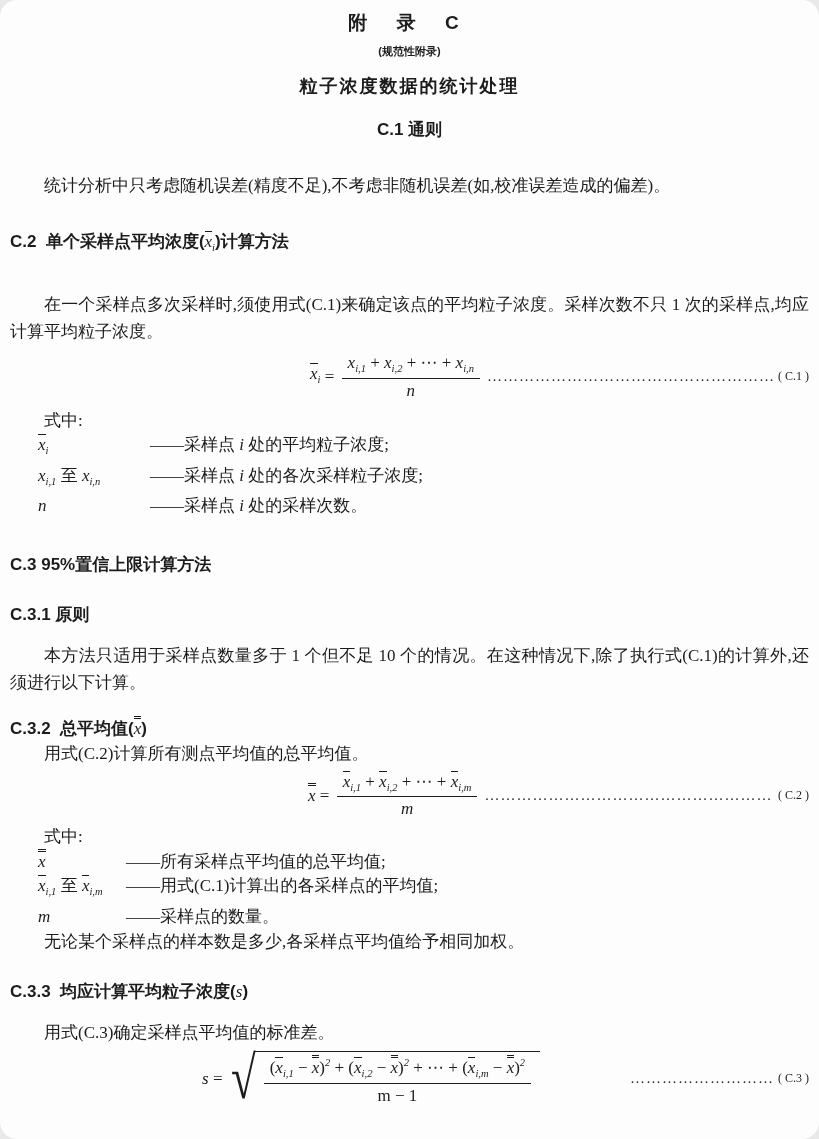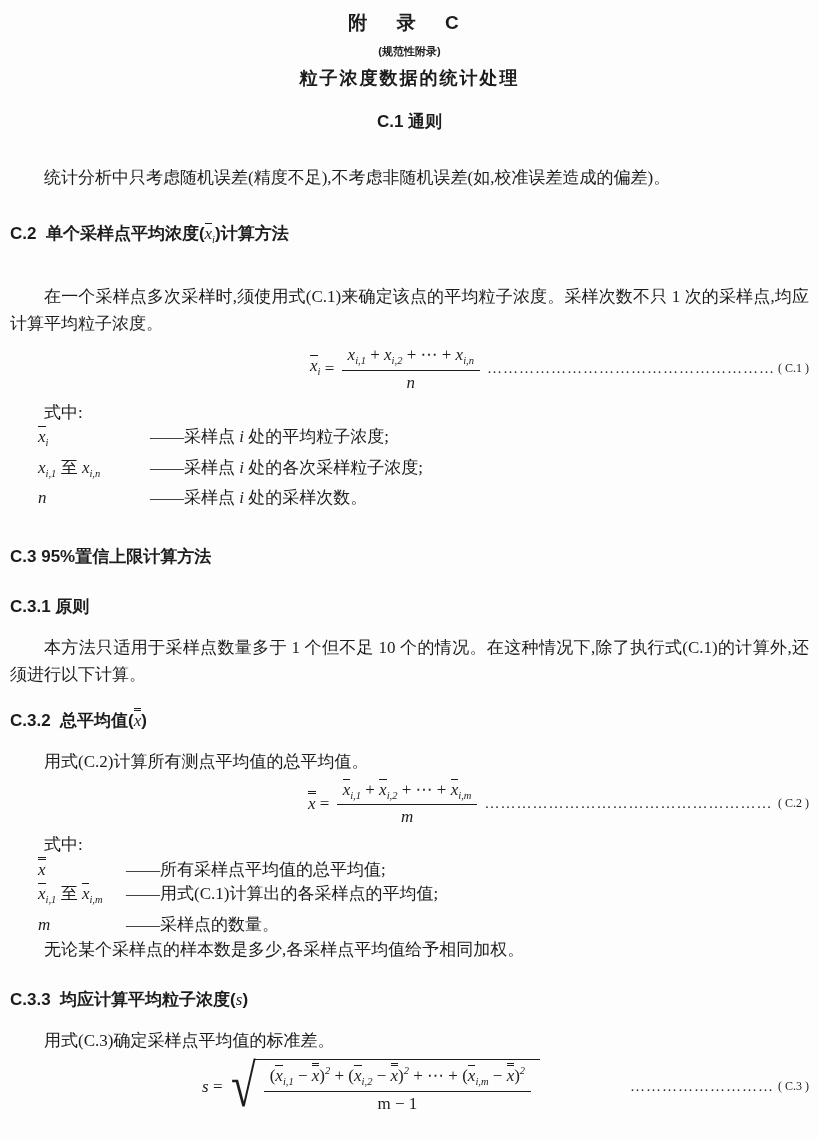--- a/index.html
+++ b/index.html
@@ -1,27 +1,27 @@
 <!DOCTYPE html>
 <html lang="zh"><head>
 <meta charset="utf-8">
 <style>
   html,body{margin:0;padding:0;background:#e9e9e9;}
   .page{
     width:819px;height:1139px;box-sizing:border-box;
     margin:0 auto;background:#fdfdfd;color:#1c1c1c;
     padding:8px 10px 0 10px;overflow:hidden;
     font-family:"Liberation Serif","DejaVu Serif",serif;
-    font-size:17px;line-height:27px;
+    font-size:17px;line-height:27px;border-radius:17px;
   }
   
   .title-block{text-align:center;font-family:"Liberation Sans","DejaVu Sans",sans-serif;font-weight:bold;}
   .t1{font-size:19px;line-height:30px;letter-spacing:12px;}
   .t2{font-size:11px;line-height:27px;}
-  .t3{font-size:18px;line-height:26px;letter-spacing:2px;}
+  .t3{font-size:18px;line-height:26px;letter-spacing:2px;margin-top:8px;}
   
   .hd{font-family:"Liberation Sans","DejaVu Sans",sans-serif;font-weight:bold;
       font-size:17px;line-height:22px;margin:0;}
   .hd .mvar,.hd .msub,.hd .mtxt{font-weight:normal;}
   .hd .mtxt{font-family:"Liberation Sans","DejaVu Sans",sans-serif;font-weight:bold;}
   
   .para{margin:0;text-indent:2em;text-align:justify;}
   
   .mtxt{font-style:normal;white-space:pre;}
   .mvar{font-style:italic;font-family:"Liberation Serif","DejaVu Serif",serif;font-weight:400;}
@@ -95,21 +95,21 @@
     <span class="def-dash">——</span>
     <span class="def-text"><span class="mtxt">采样点 </span><span class="vh"><span class="mvar">i</span></span><span class="mtxt"> 处的采样次数。</span></span>
   </div>
 
   <h3 class="hd" style="margin-top:36px;">C.3  95%置信上限计算方法</h3>
 
   <h3 class="hd" style="margin-top:28px;">C.3.1  原则</h3>
   <p class="para" style="margin-top:16px;">本方法只适用于采样点数量多于 1 个但不足 10 个的情况。在这种情况下,除了执行式(C.1)的计算外,还须进行以下计算。</p>
 
   <h3 class="hd" style="margin-top:20px;"><span class="mtxt">C.3.2  总平均值(</span><span class="vh"><span class="obar"><span class="obar"><span class="mvar">x</span></span></span></span><span class="mtxt">)</span></h3>
-  <p class="para" style="margin-top:16px;">用式(C.2)计算所有测点平均值的总平均值。</p>
+  <p class="para" style="">用式(C.2)计算所有测点平均值的总平均值。</p>
 
   <div class="formula-row" style="margin-top:2px;height:52px;">
     <span class="f-math" style="margin-left:298px;">
         <span class="vh"><span class="obar"><span class="obar"><span class="mvar">x</span></span></span></span>
         <span class="mtxt"> = </span>
         <span class="frac">
           <span class="fnum"><span class="vh"><span class="obar"><span class="mvar">x</span></span><sub class="msub">i,1</sub></span><span class="mtxt"> + </span><span class="vh"><span class="obar"><span class="mvar">x</span></span><sub class="msub">i,2</sub></span><span class="mtxt"> + ⋯ + </span><span class="vh"><span class="obar"><span class="mvar">x</span></span><sub class="msub">i,m</sub></span></span>
           <span class="fden"><span class="vh"><span class="mvar">m</span></span></span>
         </span>
       </span>

